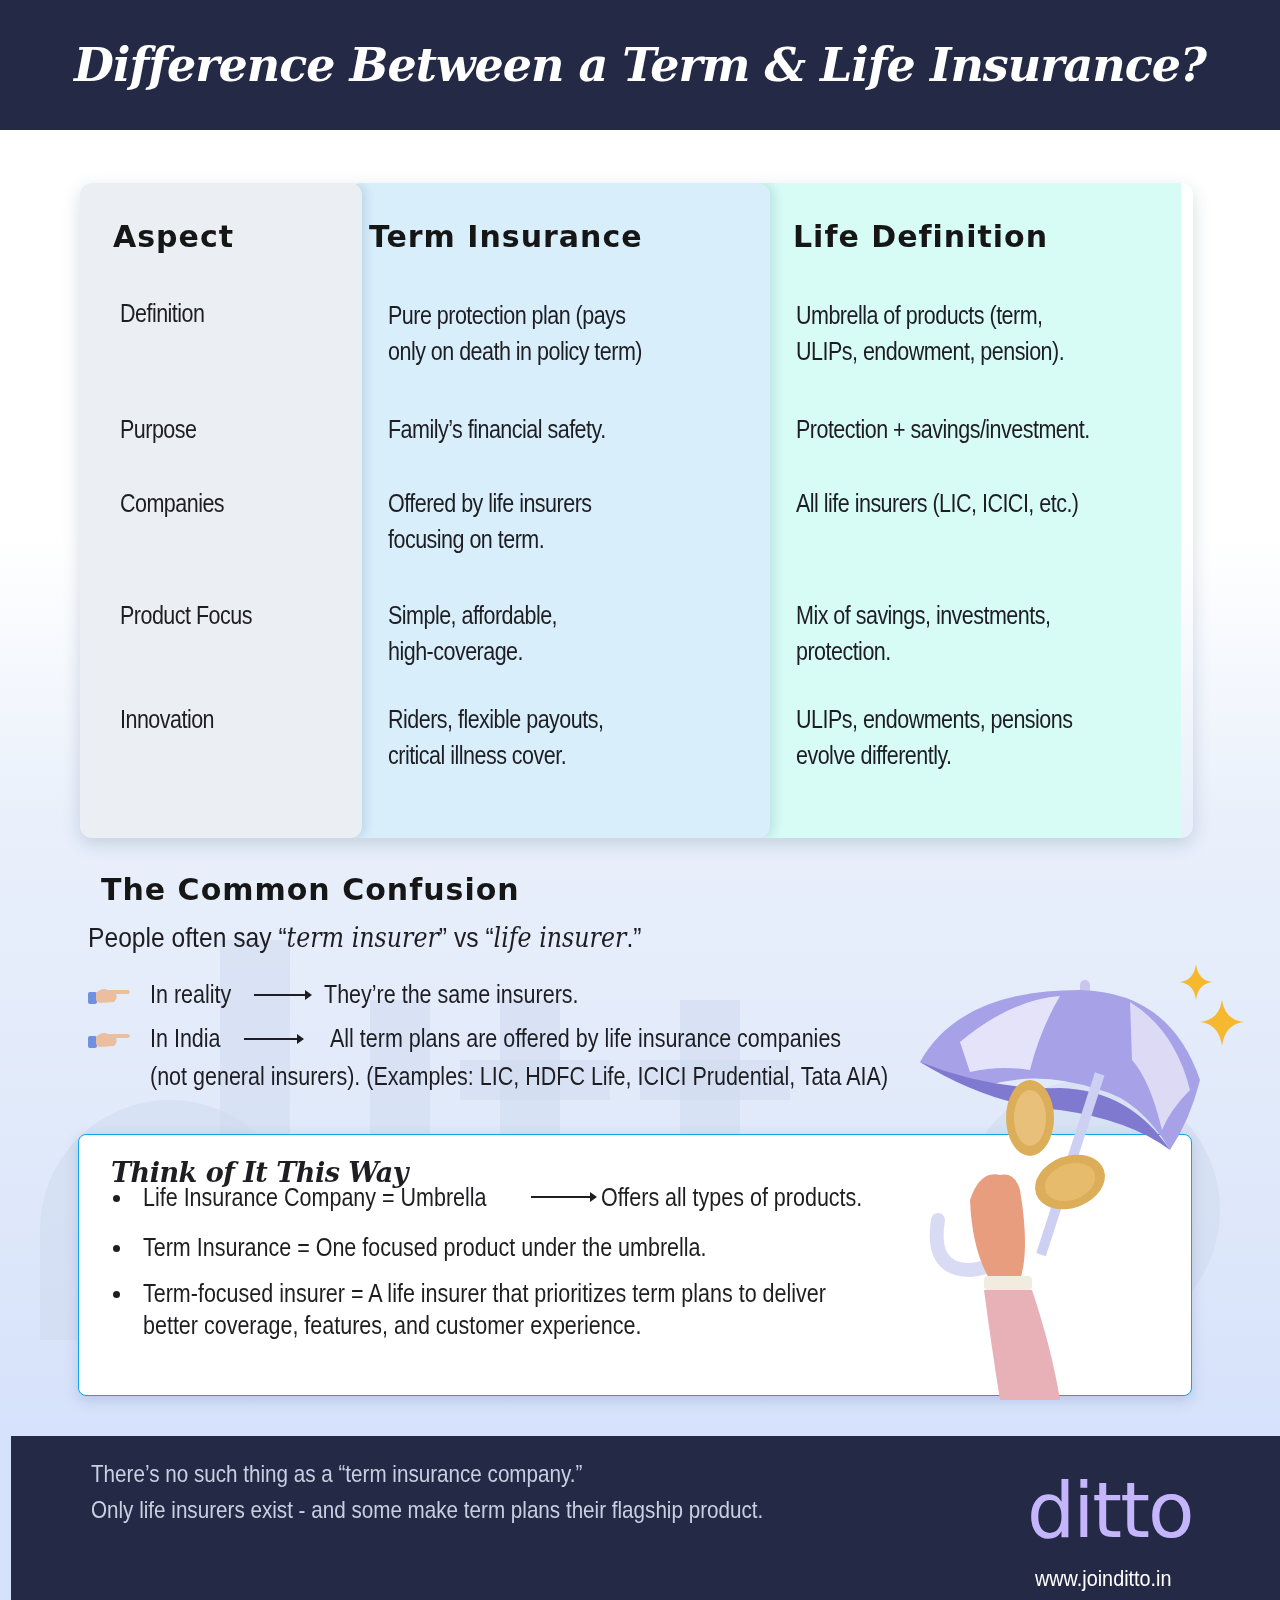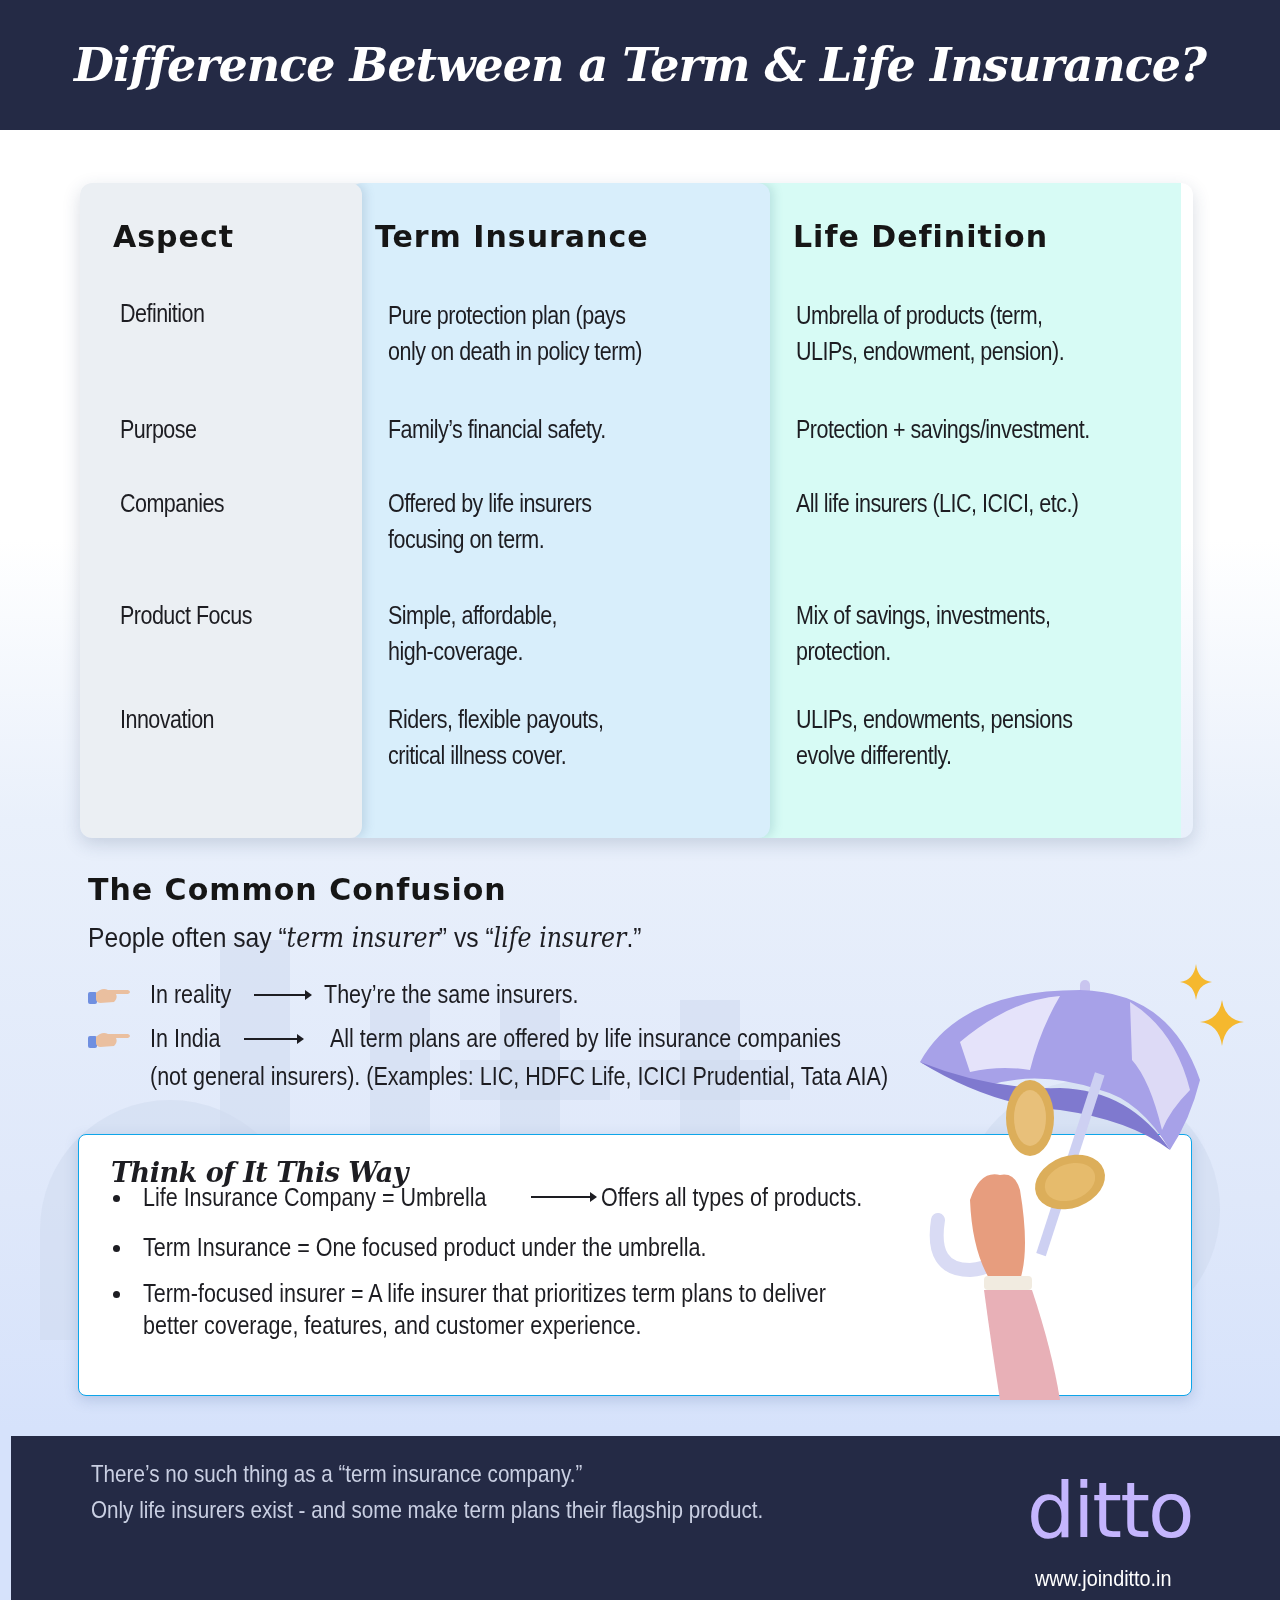--- a/index.html
+++ b/index.html
@@ -39,37 +39,37 @@
   .col { position: relative; height: 100%; }
   .col-aspect { width: 282px; background: #ebeff3; border-radius: 12px; z-index: 3; box-shadow: 4px 0 10px rgba(80,110,150,0.18); }
   .col-term { width: 420px; background: #d8eefb; border-radius: 12px; z-index: 2; box-shadow: 4px 0 10px rgba(60,130,140,0.18); margin-left: -12px; padding-left: 12px; }
   .col-life { width: 423px; background: #d7fbf5; z-index: 1; margin-left: -12px; padding-left: 12px; }
   .col-head {
     position: absolute; top: 36px;
     font-family: "DejaVu Sans", sans-serif; font-weight: bold;
     font-size: 30px; letter-spacing: 1px; color: #161616;
   }
   .col-aspect .col-head { left: 33px; text-align: center; }
-  .col-term .col-head { left: 25px; }
+  .col-term .col-head { left: 19px; }
   .col-life .col-head { left: 35px; }
   .cell {
     position: absolute;
     font-family: "Liberation Sans", sans-serif;
     font-size: 25px; line-height: 36px; color: #1d1d22;
     letter-spacing: -0.6px;
     transform: scaleX(0.86); transform-origin: left top;
     white-space: nowrap;
   }
   .col-aspect .cell { left: 40px; }
   .col-term .cell { left: 38px; }
   .col-life .cell { left: 38px; }
 
   
   .conf-title {
-    position: absolute; left: 88px; top: 872px;
+    position: absolute; left: 101px; top: 872px;
     font-family: "DejaVu Sans", sans-serif; font-weight: bold;
     font-size: 30px; letter-spacing: 1px; color: #161616;
   }
   .conf-sub {
     position: absolute; left: 88px; top: 922px;
     font-size: 28px; color: #1d1d22; white-space: nowrap;
     transform: scaleX(0.88); transform-origin: left top;
   }
   .conf-sub i { font-family: "DejaVu Serif", serif; font-style: italic; font-size: 27px; }
   .point {

